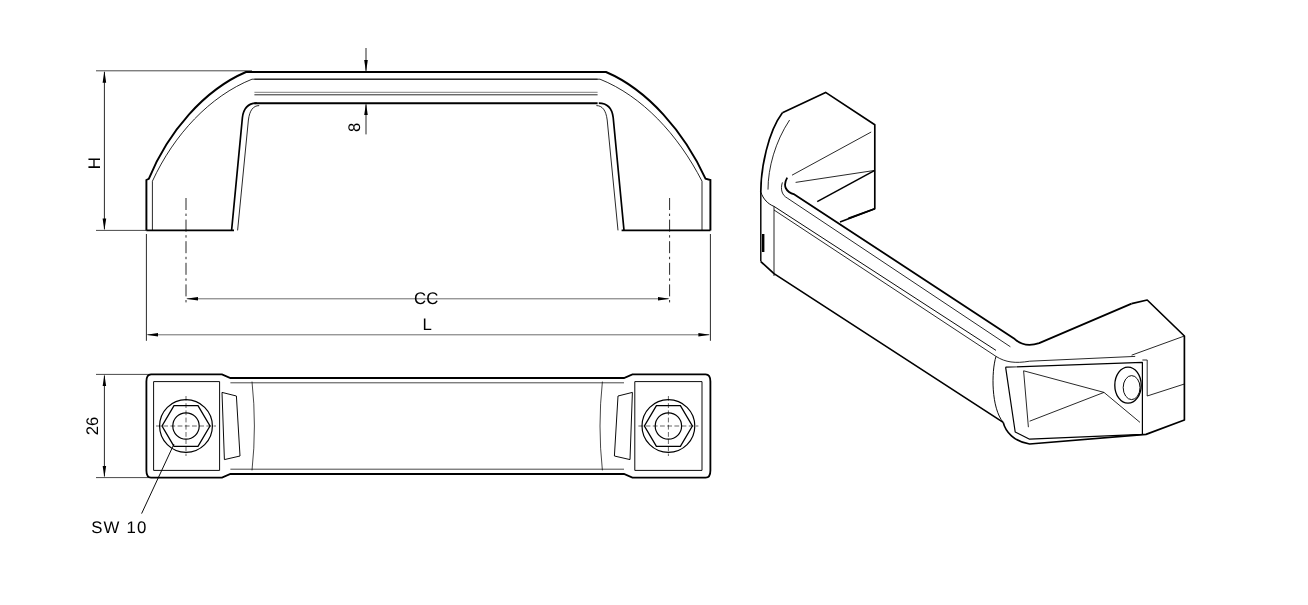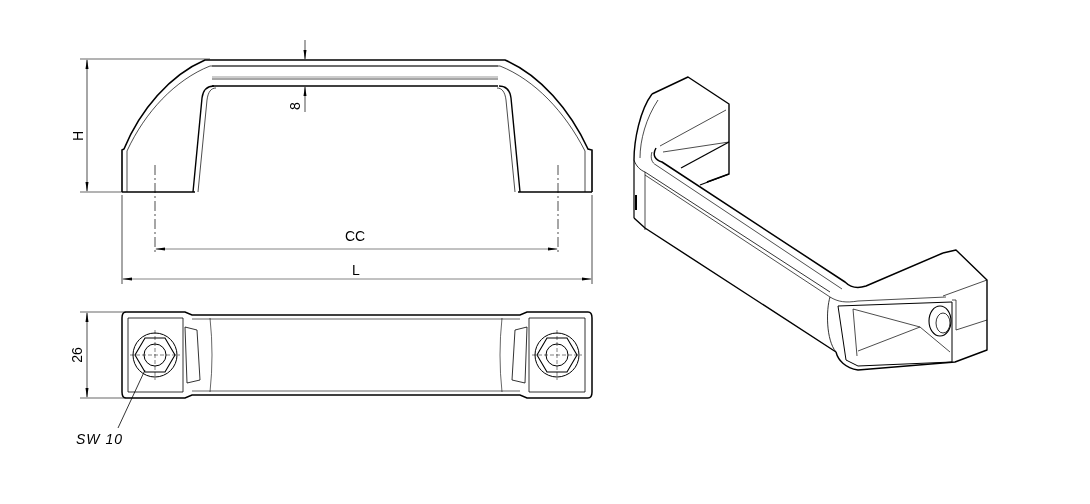--- a/index.html
+++ b/index.html
@@ -135,16 +135,16 @@
 
     <ellipse cx="940" cy="321" rx="11" ry="15" stroke-width="1.1"></ellipse>
     <ellipse cx="943" cy="323" rx="7" ry="10" stroke-width="0.8"></ellipse>
     <path d="M952,300 L956,300 L956,330" stroke-width="0.7"></path>
     <path d="M956,330 L987,320" stroke-width="0.7"></path>
   </g>
 </svg>
 
 <div class="lbl rot" style="left:73px; top:129px;">H</div>
 <div class="lbl rot" style="left:291px; top:99px;">8</div>
-<div class="lbl" style="left:345px; top:229px;">CC</div>
+<div class="lbl" style="left:345px; top:241px;">CC</div>
 <div class="lbl" style="left:352px; top:263px;">L</div>
 <div class="lbl rot" style="left:69px; top:348px;">26</div>
-<div class="lbl" style="left:76px; top:432px; letter-spacing:1px;font-style:italic;">SW 10</div>
+<div class="lbl" style="left:76px; top:432px; letter-spacing:1px;">SW 10</div>
 
 </body></html>

